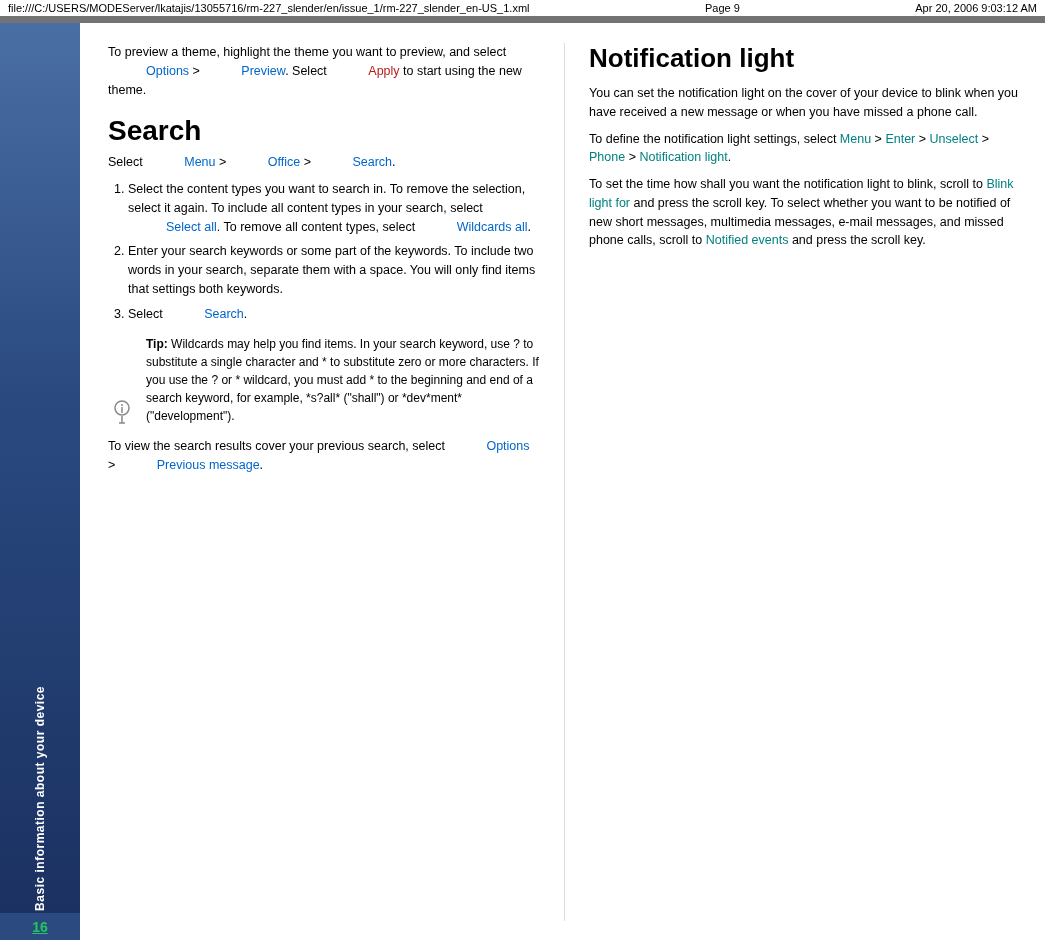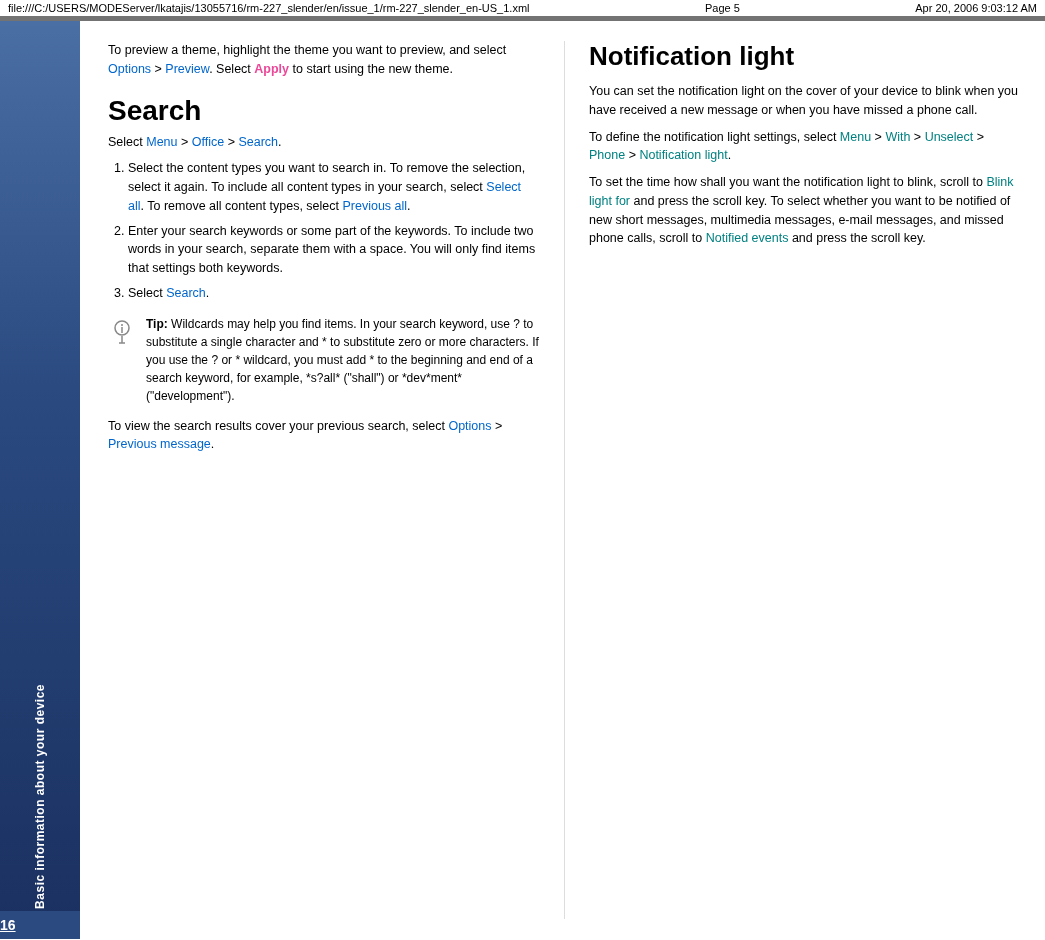--- a/index.html
+++ b/index.html
@@ -14,21 +14,21 @@
     }
 
     
     .top-bar {
       display: flex;
       justify-content: space-between;
       align-items: center;
       padding: 2px 8px;
       font-size: 11px;
       color: #000;
-      border-bottom: 5px solid #737373;
+      border-bottom: 7px solid #737373;
       background: #fff;
     }
 
     
     .main-layout {
       display: flex;
       height: calc(940px - 22px);
     }
 
     
@@ -52,23 +52,24 @@
       white-space: nowrap;
       letter-spacing: 0.5px;
     }
 
     .page-number-box {
       position: absolute;
       bottom: 0;
       left: 0;
       width: 100%;
       background: #2a4a80;
-      color: #ffffff;
+      color: #22c55e;
       font-size: 14px;
       font-weight: bold;
+      text-align: center;
       padding: 6px 0;
       text-decoration: underline;
     }
 
     
     .content-area {
       flex: 1;
       display: flex;
       padding: 20px 0;
     }
@@ -98,47 +99,48 @@
     .body-text {
       font-size: 12.5px;
       line-height: 1.5;
       color: #000;
       margin-bottom: 8px;
     }
 
     .link-blue {
       color: #0066cc;
       text-decoration: none;
+      margin-left: 38px;
     }
 
     .link-teal {
       color: #008080;
       text-decoration: none;
     }
 
     .bold-link {
-      color: #ec4899;
-      font-weight: bold;
+      color: #b91c1c;
+      font-weight: normal;
     }
 
     ol {
       margin-left: 20px;
       margin-bottom: 8px;
     }
 
     ol li {
       font-size: 12.5px;
       line-height: 1.5;
       margin-bottom: 6px;
     }
 
     
     .tip-box {
       display: flex;
-      align-items: flex-start;
+      align-items: flex-end;
       gap: 10px;
       margin: 10px 0;
       padding: 2px 0;
     }
 
     .tip-icon {
       width: 28px;
       height: 28px;
       flex-shrink: 0;
       margin-top: 2px;
@@ -161,21 +163,21 @@
       color: #000;
       margin-bottom: 10px;
       line-height: 1.2;
     }
   </style>
 </head>
 <body>
 
 <div class="top-bar">
   <span>file:///C:/USERS/MODEServer/lkatajis/13055716/rm-227_slender/en/issue_1/rm-227_slender_en-US_1.xml</span>
-  <span>Page 5</span>
+  <span>Page 9</span>
   <span>Apr 20, 2006 9:03:12 AM</span>
 </div>
 
 <div class="main-layout">
 
   <div class="sidebar">
     <span class="sidebar-text">Basic information about your device</span>
     <div class="page-number-box">
       <span>16</span>
     </div>
@@ -191,21 +193,21 @@
 
       <div class="section-heading">Search</div>
 
       <p class="body-text">
         <span>Select </span><a class="link-blue">Menu</a><span> &gt; </span><a class="link-blue">Office</a><span> &gt; </span><a class="link-blue">Search</a><span>.</span>
       </p>
 
 
       <ol>
         <li>
-          Select the content types you want to search in. To remove the selection, select it again. To include all content types in your search, select <a class="link-blue">Select all</a>. To remove all content types, select <a class="link-blue">Previous all</a>.
+          Select the content types you want to search in. To remove the selection, select it again. To include all content types in your search, select <a class="link-blue">Select all</a>. To remove all content types, select <a class="link-blue">Wildcards all</a>.
         </li>
         <li>
           Enter your search keywords or some part of the keywords. To include two words in your search, separate them with a space. You will only find items that settings both keywords.
         </li>
         <li>
           Select <a class="link-blue">Search</a>.
         </li>
       </ol>
 
       <div class="tip-box">
@@ -227,21 +229,21 @@
 
     </div>
 
     <div class="right-column">
 
       <div class="notif-heading">Notification light</div>
 
       <p class="body-text">You can set the notification light on the cover of your device to blink when you have received a new message or when you have missed a phone call.</p>
 
       <p class="body-text">
-        <span>To define the notification light settings, select </span><a class="link-teal">Menu</a><span> &gt; </span><a class="link-teal">With</a><span> &gt; </span><a class="link-teal">Unselect</a><span> &gt; </span><a class="link-teal">Phone</a><span> &gt; </span><a class="link-teal">Notification light</a><span>.</span>
+        <span>To define the notification light settings, select </span><a class="link-teal">Menu</a><span> &gt; </span><a class="link-teal">Enter</a><span> &gt; </span><a class="link-teal">Unselect</a><span> &gt; </span><a class="link-teal">Phone</a><span> &gt; </span><a class="link-teal">Notification light</a><span>.</span>
       </p>
 
       <p class="body-text">
         <span>To set the time how shall you want the notification light to blink, scroll to </span><a class="link-teal">Blink light for</a><span> and press the scroll key. To select whether you want to be notified of new short messages, multimedia messages, e-mail messages, and missed phone calls, scroll to </span><a class="link-teal">Notified events</a><span> and press the scroll key.</span>
       </p>
 
     </div>
 
   </div>
 </div>

